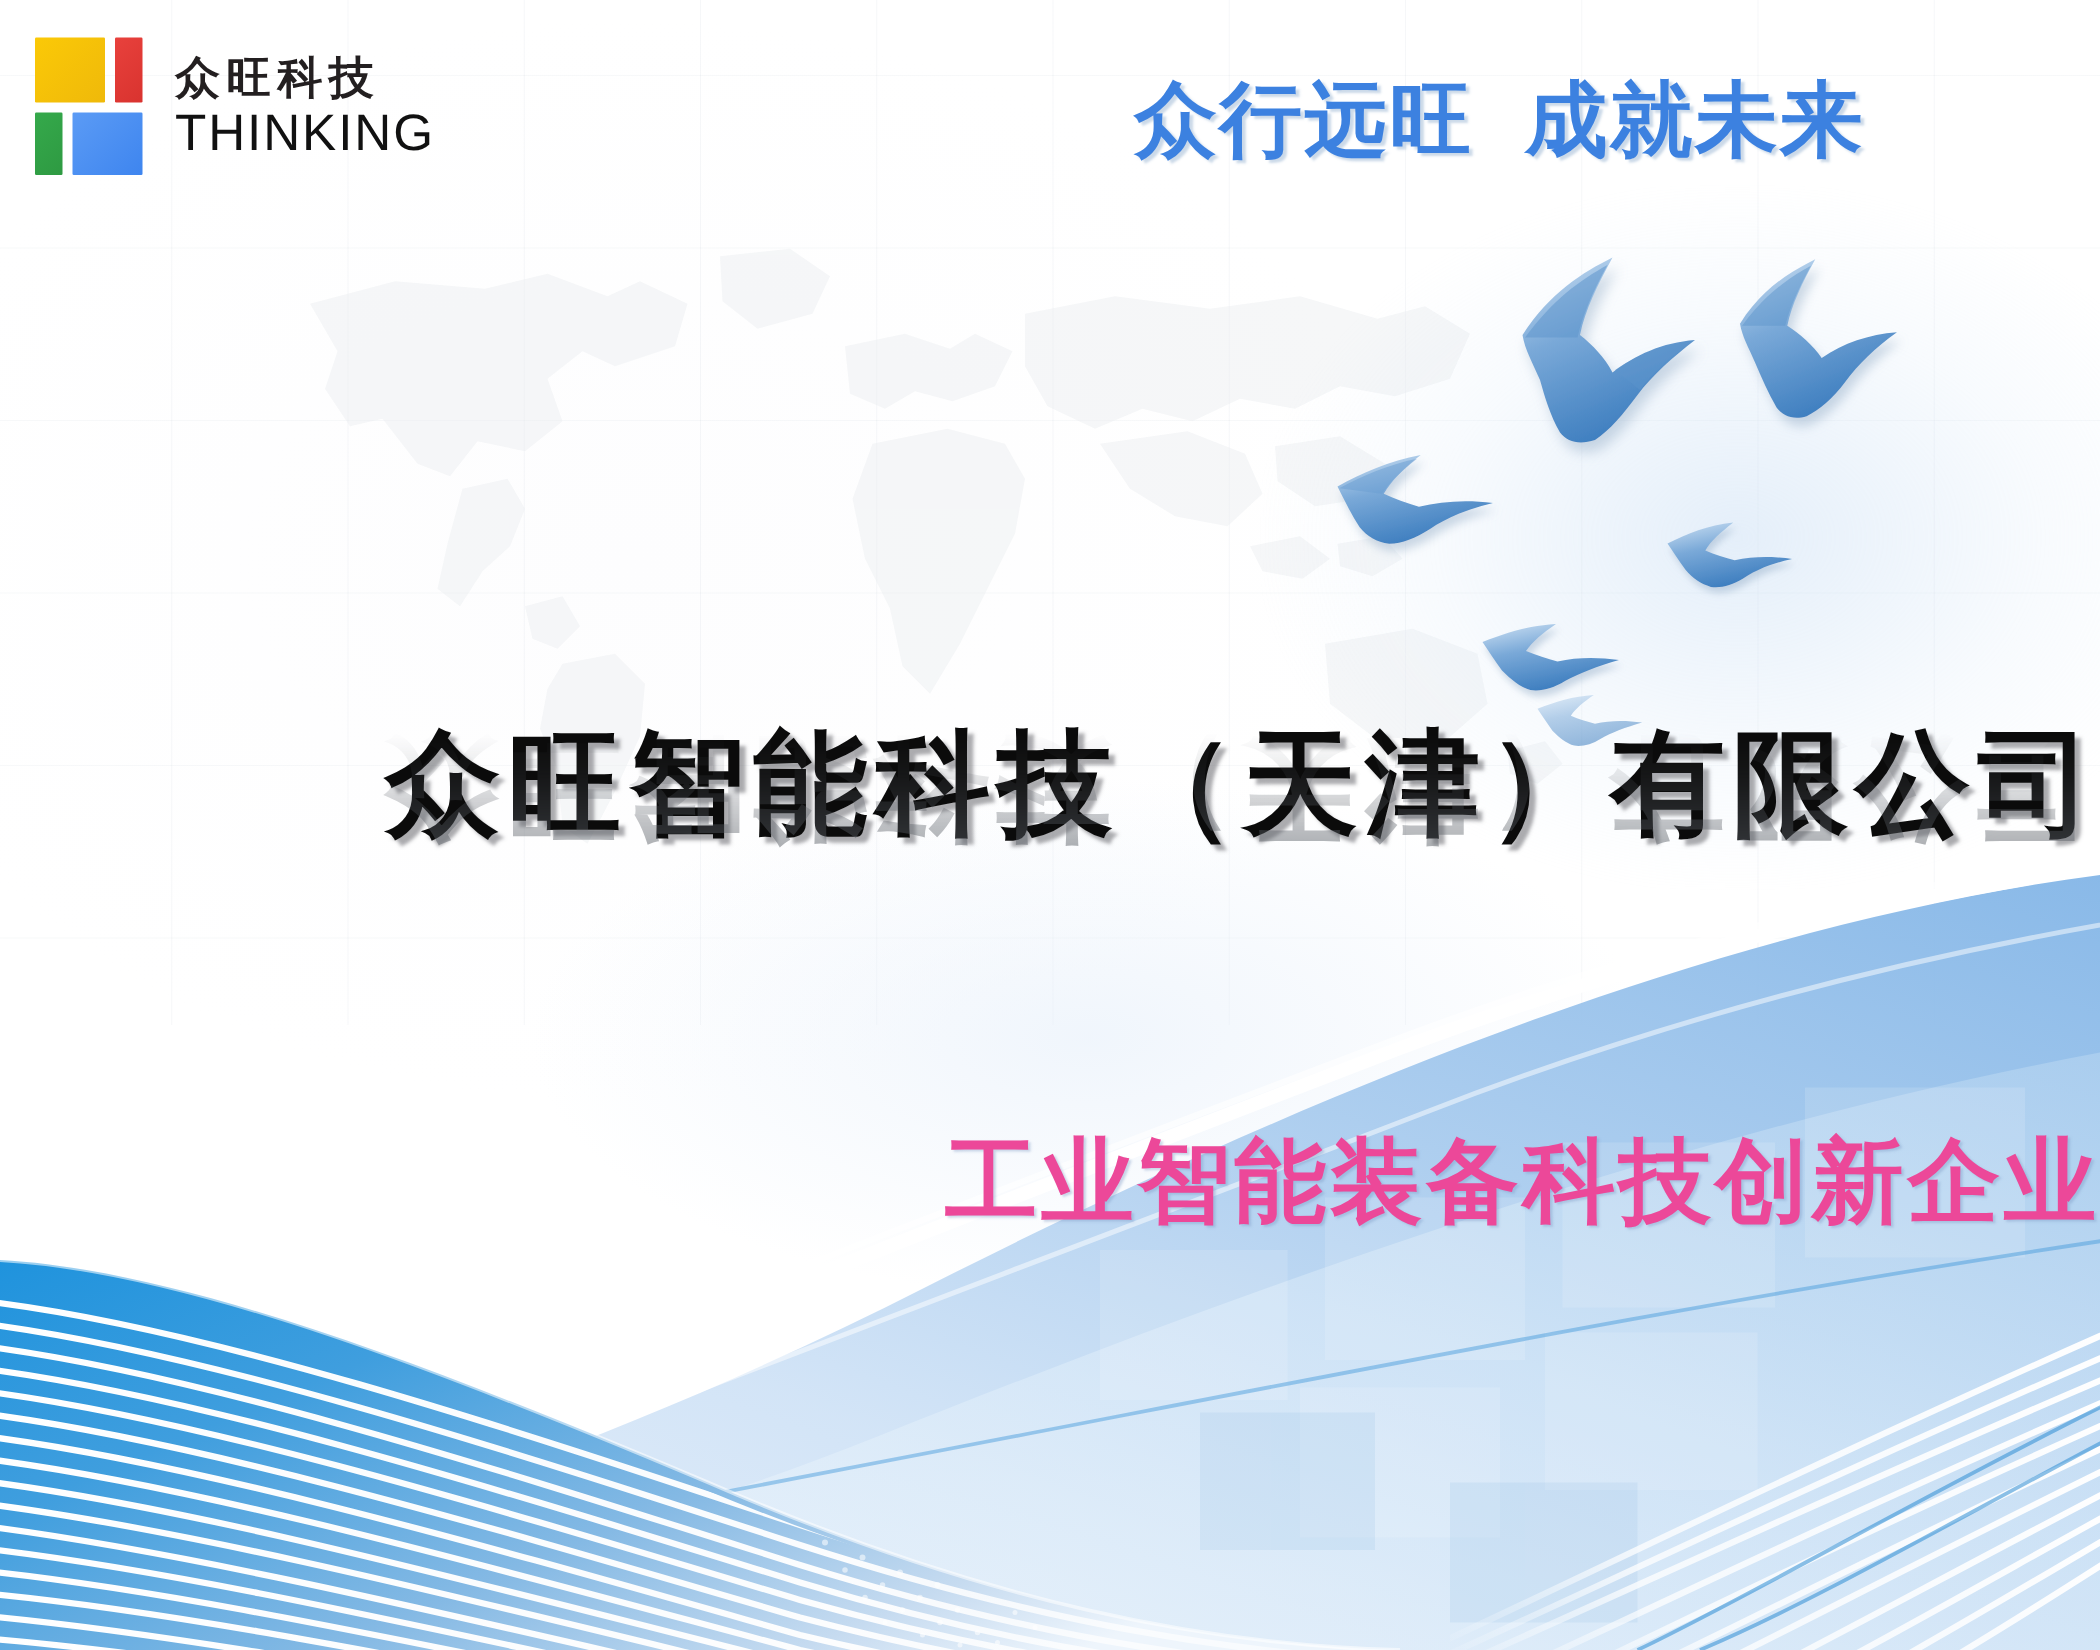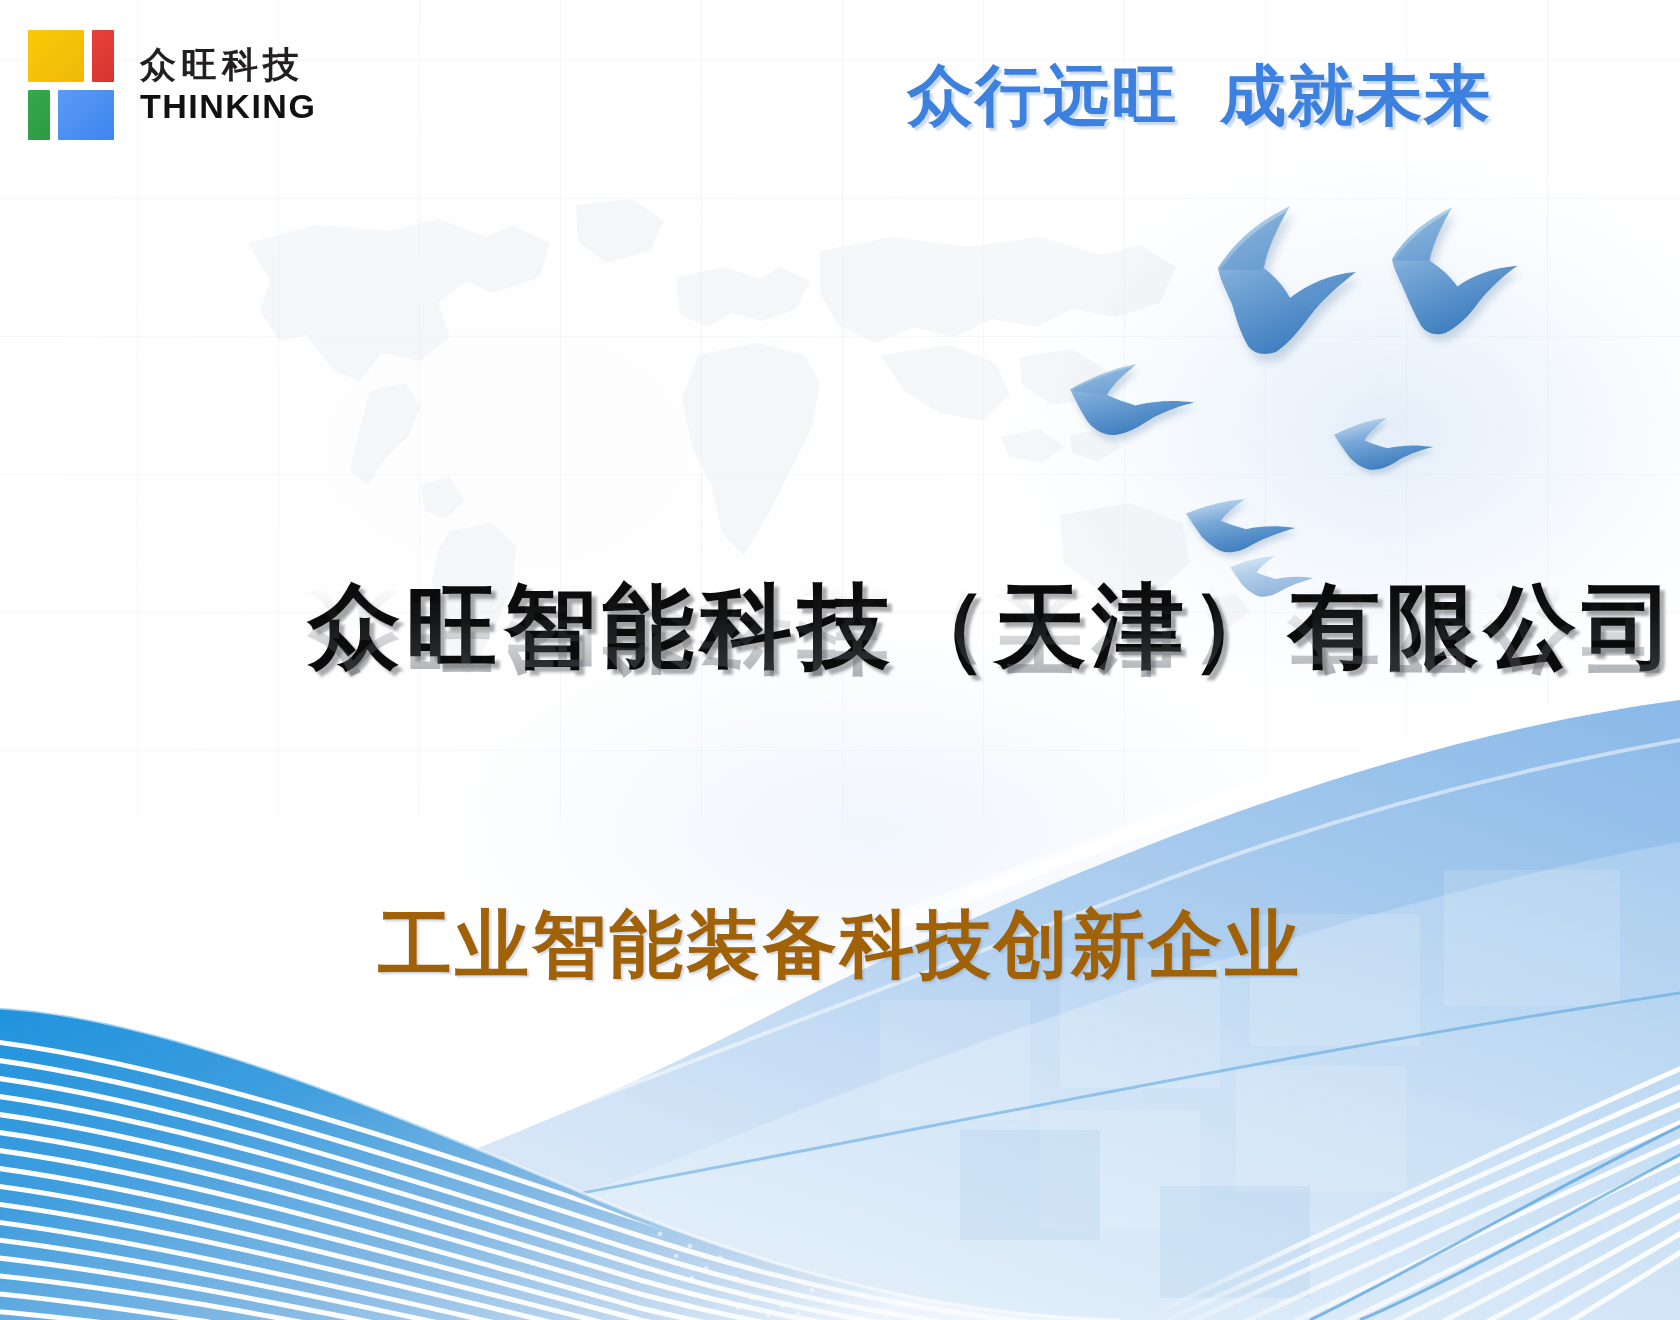--- a/index.html
+++ b/index.html
@@ -107,22 +107,22 @@
   .logo-text { display: flex; flex-direction: column; gap: 6px; }
   .logo-cn {
     font-size: 36px;
     font-weight: 700;
     letter-spacing: 5px;
     color: #231f20;
     line-height: 1;
     font-family: "Liberation Sans", "DejaVu Sans", sans-serif;
   }
   .logo-en {
-    font-size: 34px;
-    font-weight: 700;
+    font-size: 41px;
+    font-weight: 400;
     letter-spacing: 1.5px;
     color: #111111;
     line-height: 1;
     font-family: "Liberation Sans", "DejaVu Sans", sans-serif;
   }
 
   
   .tagline {
     position: absolute;
     right: 188px; top: 62px;
@@ -174,24 +174,24 @@
     mask-image: linear-gradient(to top, rgba(0,0,0,0) 6%, rgba(0,0,0,.22) 38%, rgba(0,0,0,.85) 100%);
     pointer-events: none;
     font-family: "DejaVu Sans", "Liberation Sans", sans-serif;
   }
 
   
   .subtitle {
     position: absolute;
     left: 0; right: 0;
     top: 908px;
-    text-align: center;
+    text-align: right;
     font-size: 74px;
     font-weight: 900;
-    color: #a16207;
+    color: #ec4899;
     letter-spacing: 3px;
     line-height: 1;
     white-space: pre;
     text-shadow: 2px 2px 2px rgba(120,150,195,.38);
     font-family: "Liberation Sans", "DejaVu Sans", sans-serif;
   }
 </style>
 </head>
 <body>
 

